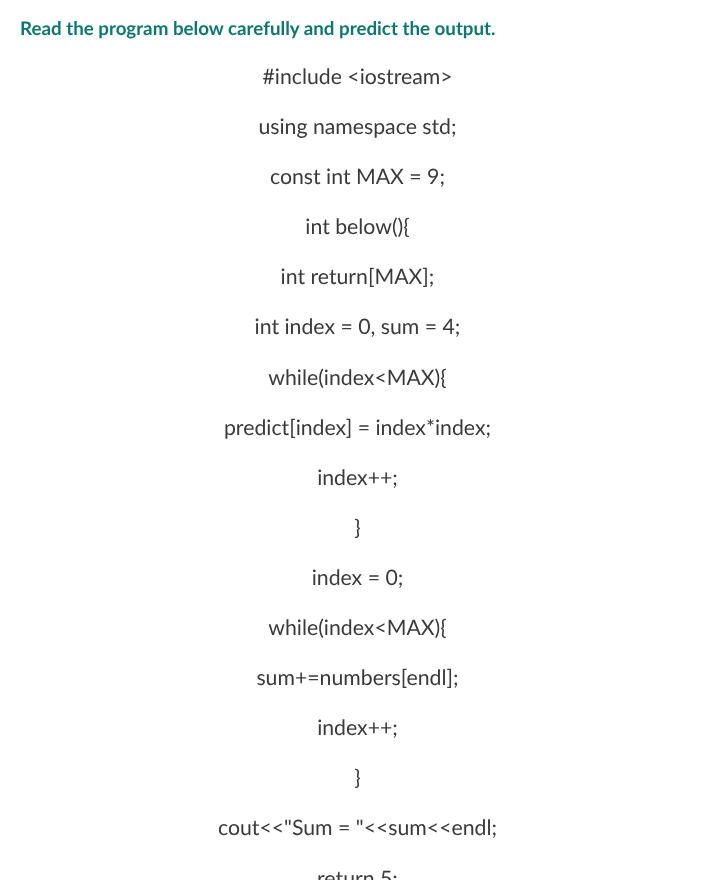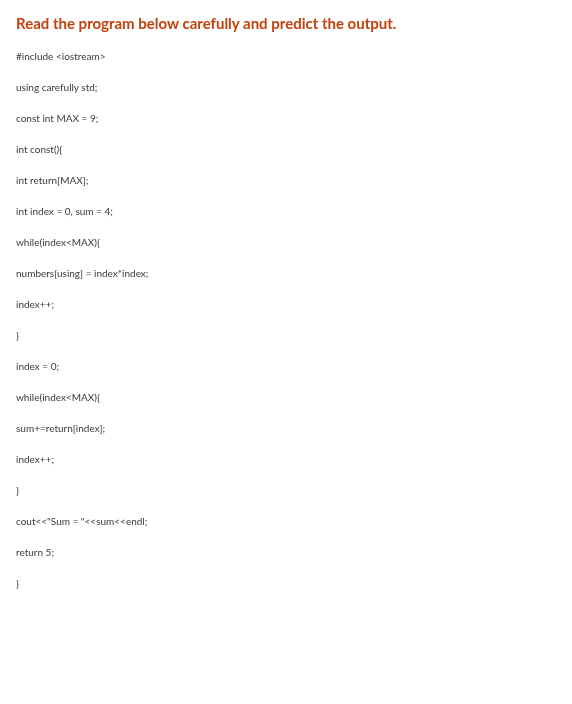--- a/index.html
+++ b/index.html
@@ -11,46 +11,47 @@
       width: 572px;
       height: 704px;
       background: #ffffff;
       font-family: -apple-system, BlinkMacSystemFont, "Segoe UI", "Lato", Arial, sans-serif;
       padding: 14px 16px;
       color: #333333;
     }
     .question-title {
       font-size: 15px;
       font-weight: 700;
-      color: #c2410c;
+      color: #0f766e;
       margin-bottom: 18px;
     }
     .code-line {
-      font-size: 10px;
+      font-size: 17px;
       font-weight: 400;
       color: #3a3a3a;
       margin-bottom: 18px;
       line-height: 1.3;
+      text-align: center;
     }
   </style>
 </head>
 <body>
 
 <div class="question-title">Read the program below carefully and predict the output.</div>
 
 <div class="code-line">#include &lt;iostream&gt;</div>
-<div class="code-line">using carefully std;</div>
+<div class="code-line">using namespace std;</div>
 <div class="code-line">const int MAX = 9;</div>
-<div class="code-line">int const(){</div>
+<div class="code-line">int below(){</div>
 <div class="code-line">int return[MAX];</div>
 <div class="code-line">int index = 0, sum = 4;</div>
 <div class="code-line">while(index&lt;MAX){</div>
-<div class="code-line">numbers[using] = index*index;</div>
+<div class="code-line">predict[index] = index*index;</div>
 <div class="code-line">index++;</div>
 <div class="code-line">}</div>
 <div class="code-line">index = 0;</div>
 <div class="code-line">while(index&lt;MAX){</div>
-<div class="code-line">sum+=return[index];</div>
+<div class="code-line">sum+=numbers[endl];</div>
 <div class="code-line">index++;</div>
 <div class="code-line">}</div>
 <div class="code-line">cout&lt;&lt;"Sum = "&lt;&lt;sum&lt;&lt;endl;</div>
 <div class="code-line">return 5;</div>
 <div class="code-line">}</div>
 
 </body></html>

